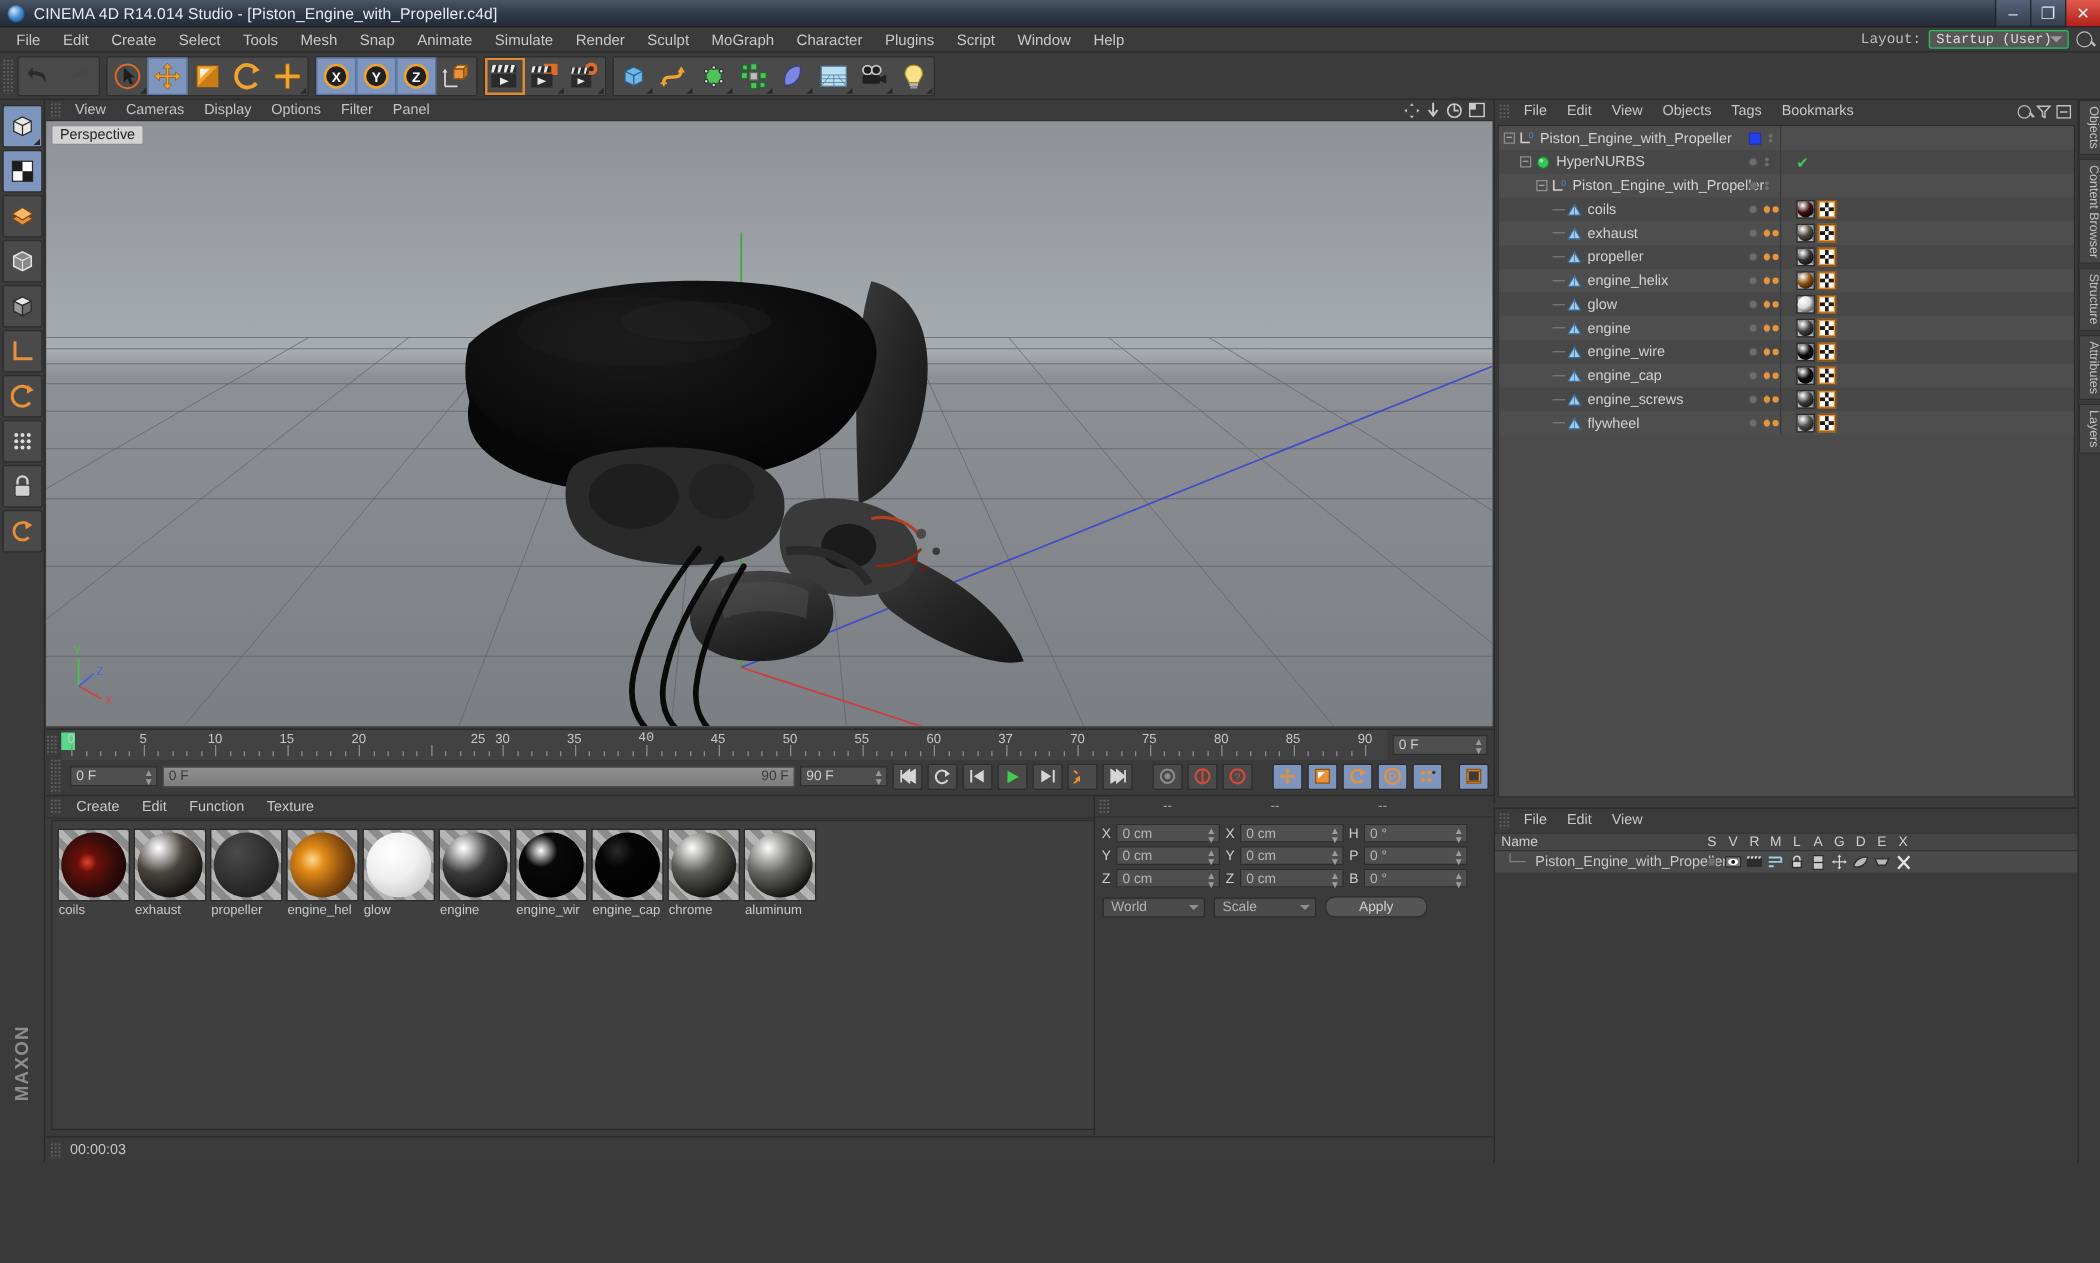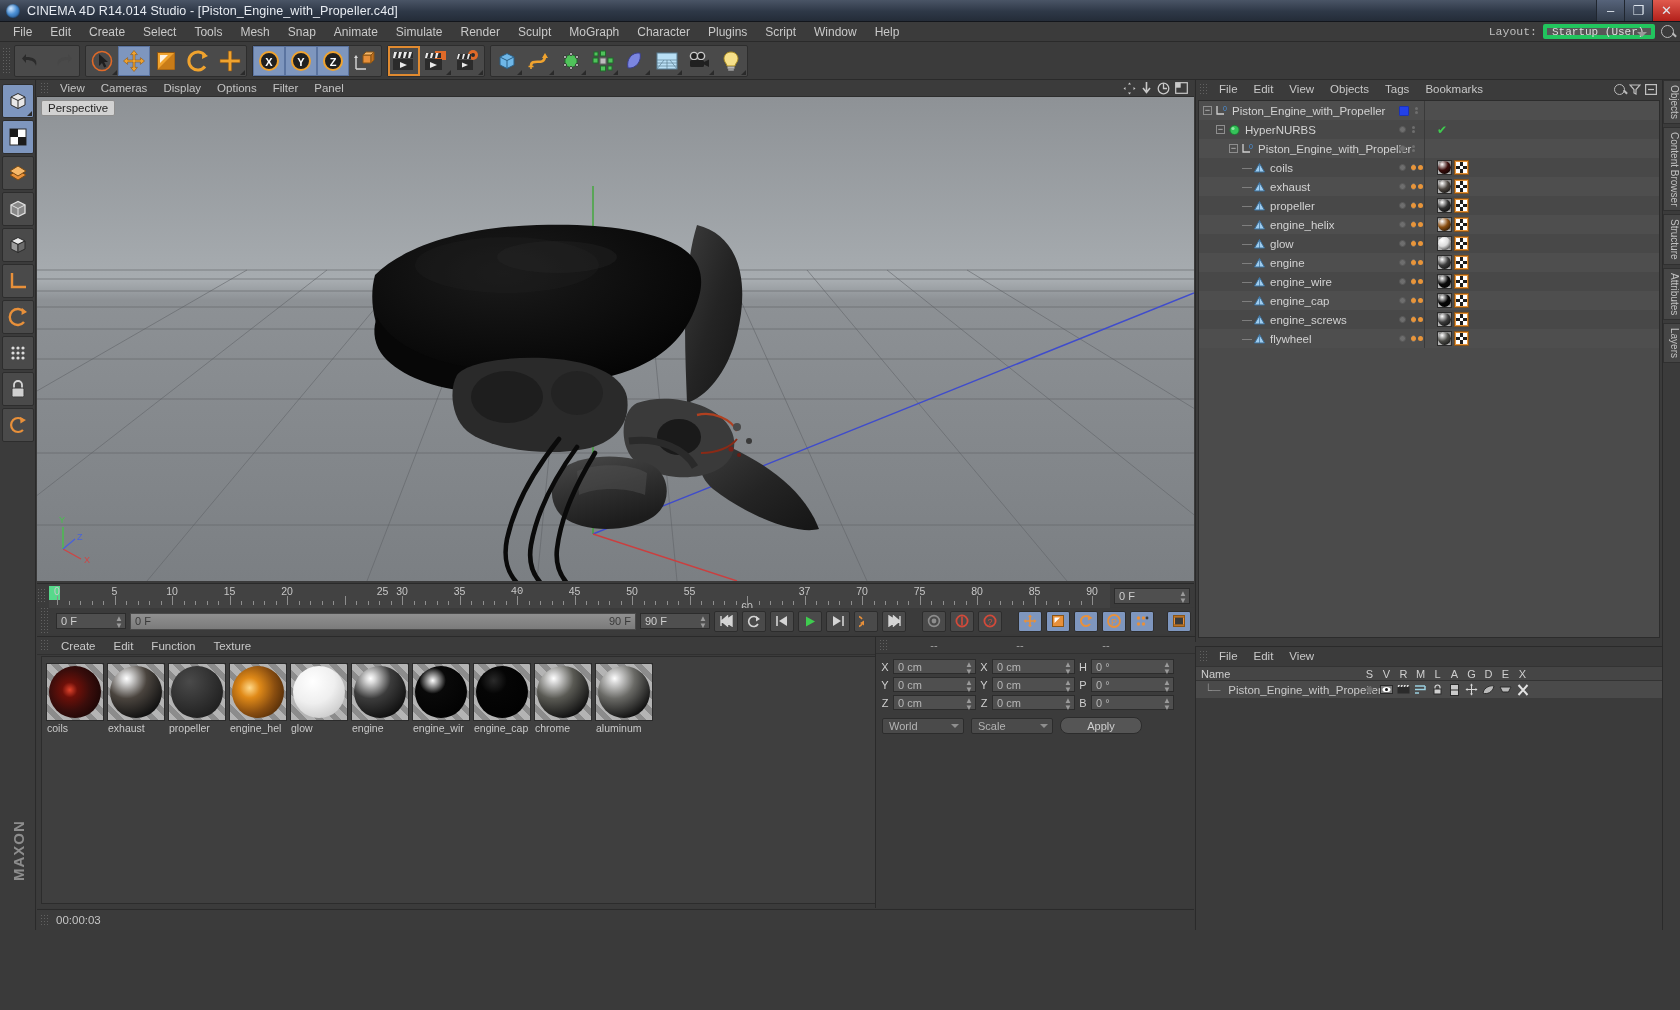--- a/index.html
+++ b/index.html
@@ -38,21 +38,21 @@
 
   
   .menubar {
     height:20px; background:#3b3b3b; display:flex; align-items:center;
     padding-left:4px; border-bottom:1px solid #2a2a2a; position:relative;
   }
   .menu-item { padding:0 9px; line-height:20px; font-size:12px; color:#c9c9c9; }
   .layout-zone { margin-left:auto; display:flex; align-items:center; gap:6px; padding-right:6px;font-family:Liberation Mono, monospace; }
   .layout-label { font-size:11.5px; color:#bfbfbf; }
   .layout-select {
-    width:112px; height:15px; background:#575757; border:4px solid #22c55e;
+    width:112px; height:15px; background:#575757; border:1px solid #22c55e;
     font-size:11px; color:#dcdcdc; display:flex; align-items:center;
     padding-left:5px; position:relative; border-radius:2px;
   }
   .layout-select .caret {
     position:absolute; right:4px; top:4px;
     width:0;height:0;border-left:5px solid transparent;border-right:5px solid transparent;
     border-top:5px solid #9a9a9a;
   }
   .mag { width:13px;height:13px;border:1.6px solid #b9b9b9;border-radius:50%;position:relative;}
   .mag::after{content:"";position:absolute;width:5px;height:1.6px;background:#b9b9b9;transform:rotate(45deg);right:-4px;bottom:1px;}
@@ -748,21 +748,21 @@
             <div class="tl-tick" style="left: 594.5px; height: 4px;"></div>
             <div class="tl-tick" style="left: 606px; height: 4px;"></div>
             <div class="tl-tick" style="left: 617.5px; height: 4px;"></div>
             <div class="tl-tick" style="left: 629px; height: 4px;"></div>
             <div class="tl-num" style="left: 640.5px;">55</div>
             <div class="tl-tick" style="left: 640.5px; height: 9px;"></div>
             <div class="tl-tick" style="left: 652px; height: 4px;"></div>
             <div class="tl-tick" style="left: 663.5px; height: 4px;"></div>
             <div class="tl-tick" style="left: 675px; height: 4px;"></div>
             <div class="tl-tick" style="left: 686.5px; height: 4px;"></div>
-            <div class="tl-num" style="left: 698px; margin-top: 16px;">60</div>
+            <div class="tl-num" style="left: 698px;">60</div>
             <div class="tl-tick" style="left: 698px; height: 9px;"></div>
             <div class="tl-tick" style="left: 709.5px; height: 4px;"></div>
             <div class="tl-tick" style="left: 721px; height: 4px;"></div>
             <div class="tl-tick" style="left: 732.5px; height: 4px;"></div>
             <div class="tl-tick" style="left: 744px; height: 4px;"></div>
             <div class="tl-num" style="left: 755.5px;">37</div>
             <div class="tl-tick" style="left: 755.5px; height: 9px;"></div>
             <div class="tl-tick" style="left: 767px; height: 4px;"></div>
             <div class="tl-tick" style="left: 778.5px; height: 4px;"></div>
             <div class="tl-tick" style="left: 790px; height: 4px;"></div>

